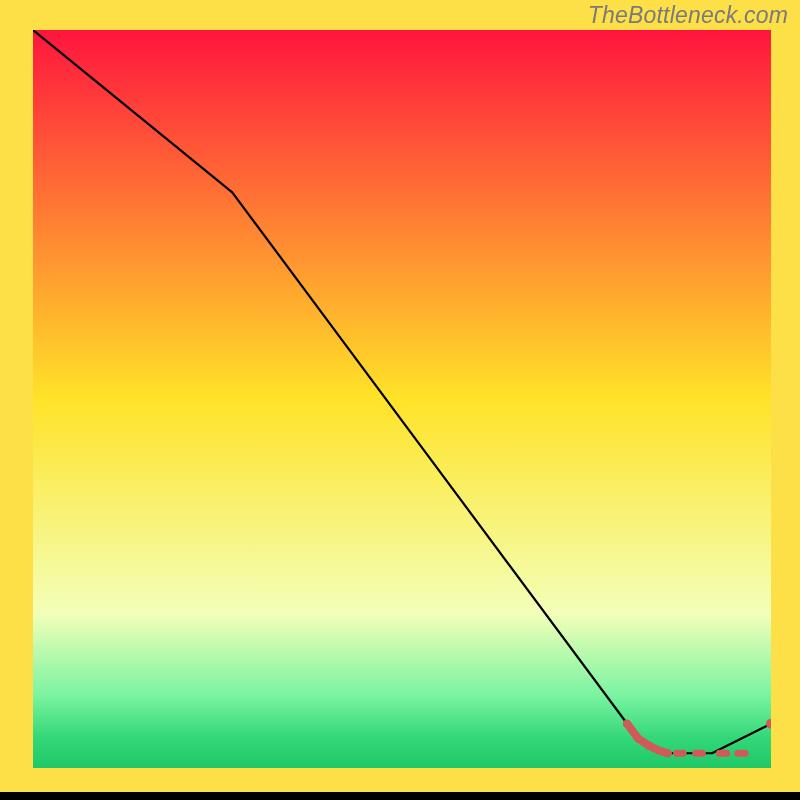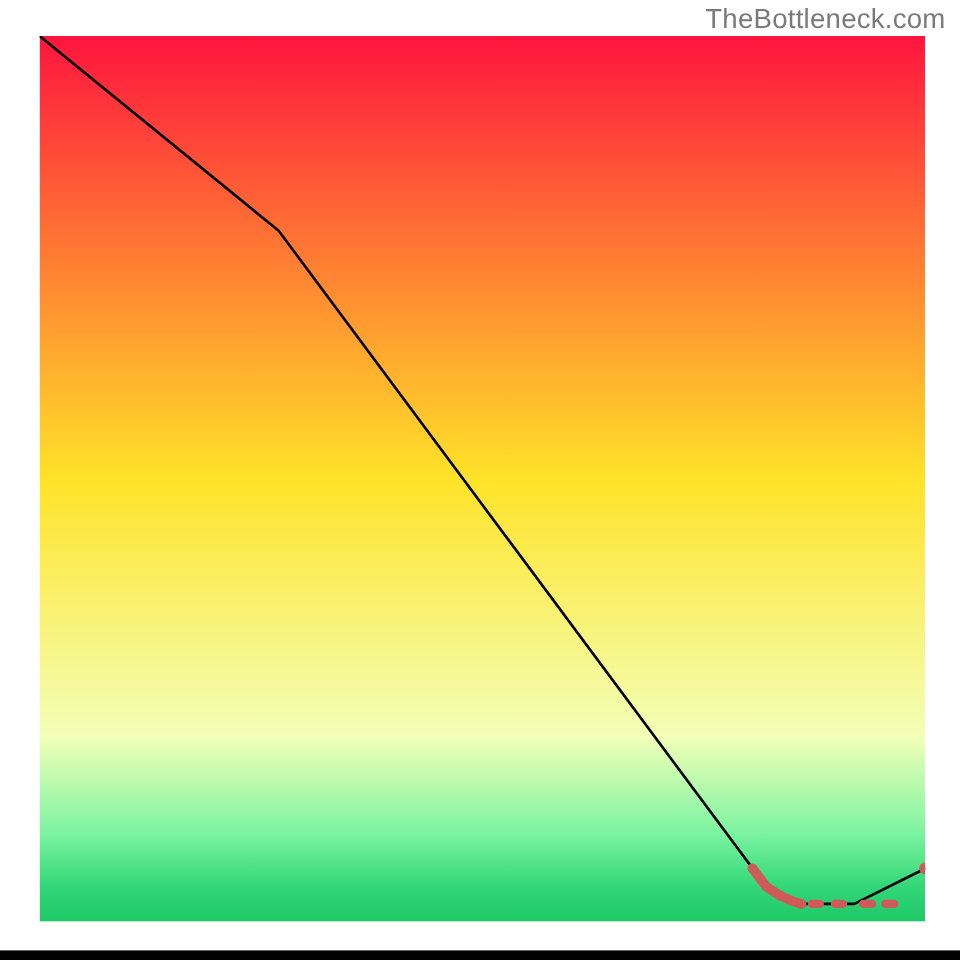--- a/index.html
+++ b/index.html
@@ -10,21 +10,22 @@
     background: #000;
     overflow: hidden;
     font-family: Arial, Helvetica, sans-serif;
   }
   .frame {
     position: absolute;
     left: 0;
     top: 0;
     width: 800px;
     height: 792px;
-    background: #ffffff;
+    background: #fde047;
+    font-style: italic;
   }
   .watermark {
     position: absolute;
     top: 2px;
     right: 12px;
     color: #7a7a7a;
     font-size: 23px;
     font-weight: 400;
     letter-spacing: 0.2px;
   }

